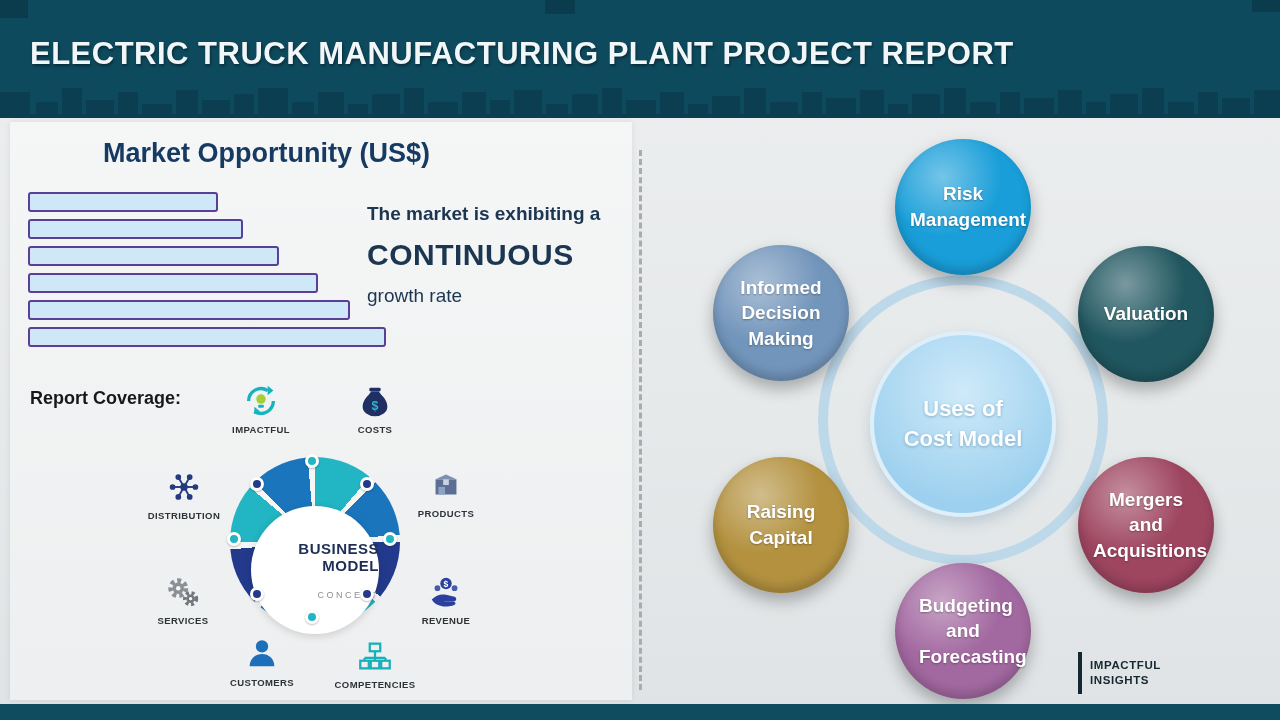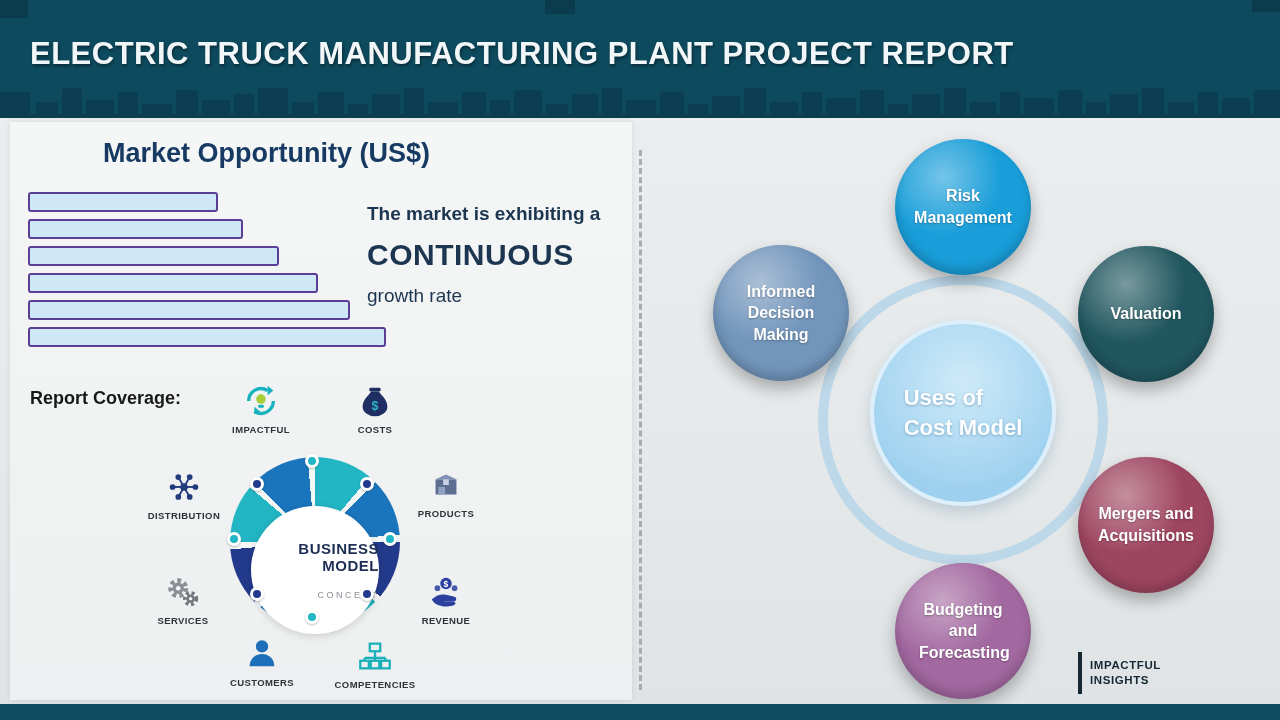--- a/index.html
+++ b/index.html
@@ -51,29 +51,29 @@
   .bm-label{font-size:9.5px;font-weight:bold;color:#2e3338;letter-spacing:.4px;margin-top:4px}
   .i-management{left:219px;top:382px}.i-costs{left:333px;top:382px}
   .i-distribution{left:142px;top:468px}.i-products{left:404px;top:466px}
   .i-services{left:141px;top:573px}.i-revenue{left:404px;top:573px}
   .i-customers{left:220px;top:635px}.i-competencies{left:333px;top:637px}
 
   
   .divider{position:absolute;left:639px;top:150px;height:540px;border-left:3px dashed #a6acb1}
   .cm-ring{position:absolute;left:818px;top:275px;width:290px;height:290px;
     border:10px solid #bdd8e9;border-radius:50%}
-  .cm-center{position:absolute;left:870px;top:320px;width:186px;height:186px;border-radius:50%;
+  .cm-center{position:absolute;left:870px;top:331px;width:186px;height:186px;border-radius:50%;
     background:radial-gradient(circle at 50% 32%,#cfeaf9,#9cd0ee 75%);border:4px solid #ddeffa;
-    box-shadow:0 6px 14px rgba(70,120,150,.25);display:flex;align-items:center;justify-content:center;text-align:left}
+    box-shadow:0 6px 14px rgba(70,120,150,.25);display:flex;align-items:center;justify-content:center;text-align:center}
   .cm-center-text{font-size:22px;font-weight:bold;color:#fdfeff;line-height:1.35;
     text-shadow:0 1px 3px rgba(80,130,160,.55)}
   .cm-node{position:absolute;width:136px;height:136px;border-radius:50%;
     display:flex;align-items:center;justify-content:center;text-align:center;
     box-shadow:0 8px 16px rgba(0,0,0,.28), inset 0 -6px 10px rgba(0,0,0,.18)}
-  .cm-node span{font-size:16px;font-weight:bold;color:#fff;line-height:1.35;width:106px;
+  .cm-node span{font-size:19px;font-weight:bold;color:#fff;line-height:1.35;width:106px;
     text-shadow:0 1px 2px rgba(0,0,0,.3)}
   .pos-0{left:895px;top:139px}
   .pos-1{left:1078px;top:246px}
   .pos-2{left:1078px;top:457px}
   .pos-3{left:895px;top:563px}
   .pos-4{left:713px;top:457px}
   .pos-5{left:713px;top:245px}
   .pos-3 span{width:88px}
   .pos-4 span{width:70px}
 
@@ -296,20 +296,23 @@
   </div>
   <div class="cm-node pos-1" style="background: radial-gradient(circle at 35% 28%, rgba(255, 255, 255, 0.4), rgba(255, 255, 255, 0) 45%), rgb(32, 86, 95);">
     <span>Valuation</span>
   </div>
   <div class="cm-node pos-2" style="background: radial-gradient(circle at 35% 28%, rgba(255, 255, 255, 0.4), rgba(255, 255, 255, 0) 45%), rgb(158, 69, 96);">
     <span>Mergers and Acquisitions</span>
   </div>
   <div class="cm-node pos-3" style="background: radial-gradient(circle at 35% 28%, rgba(255, 255, 255, 0.4), rgba(255, 255, 255, 0) 45%), rgb(162, 104, 160);">
     <span>Budgeting and Forecasting</span>
   </div>
+  <div class="cm-node pos-4" style="background: radial-gradient(circle at 35% 28%, rgba(255, 255, 255, 0.4), rgba(255, 255, 255, 0) 45%), rgb(179, 145, 63);">
+    <span>Raising Capital</span>
+  </div>
   <div class="cm-node pos-5" style="background: radial-gradient(circle at 35% 28%, rgba(255, 255, 255, 0.4), rgba(255, 255, 255, 0) 45%), rgb(114, 149, 187);">
     <span>Informed Decision Making</span>
   </div>
 
   <div class="logo">
     <div class="logo-divider"></div>
     <div class="logo-tag">
       <div>IMPACTFUL</div>
       <div>INSIGHTS</div>
     </div>

